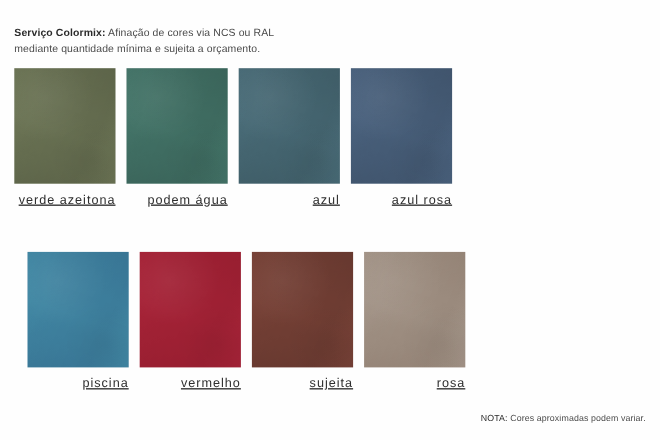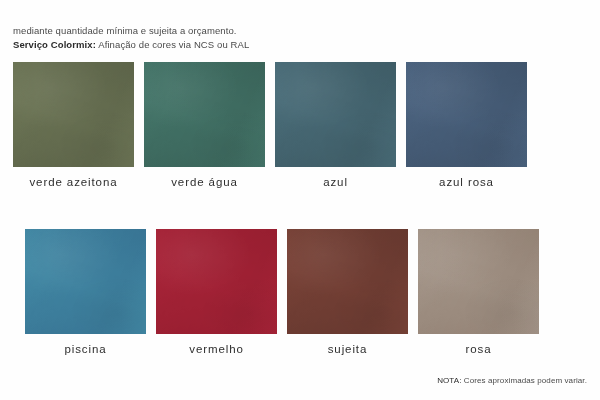--- a/index.html
+++ b/index.html
@@ -42,24 +42,25 @@
     width:574px;
   }
   .row {
     display:flex;
     gap:10px;
     width:574px;
   }
   .row + .row { margin-top:40px;padding-left:12px; }
 
   .cell {
-    width:121px;
+    width:92px;
     display:flex;
     flex-direction:column;
-    align-items:center;
+    align-items:flex-end;
+    text-decoration:underline;
   }
 
   .swatch {
     width:100%;
     height:105px;
     position:relative;
     overflow:hidden;
   }
   
   .swatch::before {
@@ -108,37 +109,37 @@
     font-weight:normal;
     color:#2b2b2b;
   }
 </style>
 </head>
 <body>
 
 <div id="page">
 
   <div id="header">
-    <div class="hdr-line">mediante quantidade mínima e sujeita a orçamento.</div>
     <div class="hdr-line">
       <span class="hdr-strong">Serviço Colormix:</span>
       <span>Afinação de cores via NCS ou RAL</span>
     </div>
+    <div class="hdr-line">mediante quantidade mínima e sujeita a orçamento.</div>
   </div>
 
   <div id="grid">
 
     <div class="row">
       <div class="cell">
         <div class="swatch" style="background-color: rgb(99, 107, 78);"></div>
         <div class="label">verde azeitona</div>
       </div>
       <div class="cell">
         <div class="swatch" style="background-color: rgb(62, 107, 96);"></div>
-        <div class="label">verde água</div>
+        <div class="label">podem água</div>
       </div>
       <div class="cell">
         <div class="swatch" style="background-color: rgb(67, 99, 110);"></div>
         <div class="label">azul</div>
       </div>
       <div class="cell">
         <div class="swatch" style="background-color: rgb(68, 90, 116);"></div>
         <div class="label">azul rosa</div>
       </div>
     </div>

